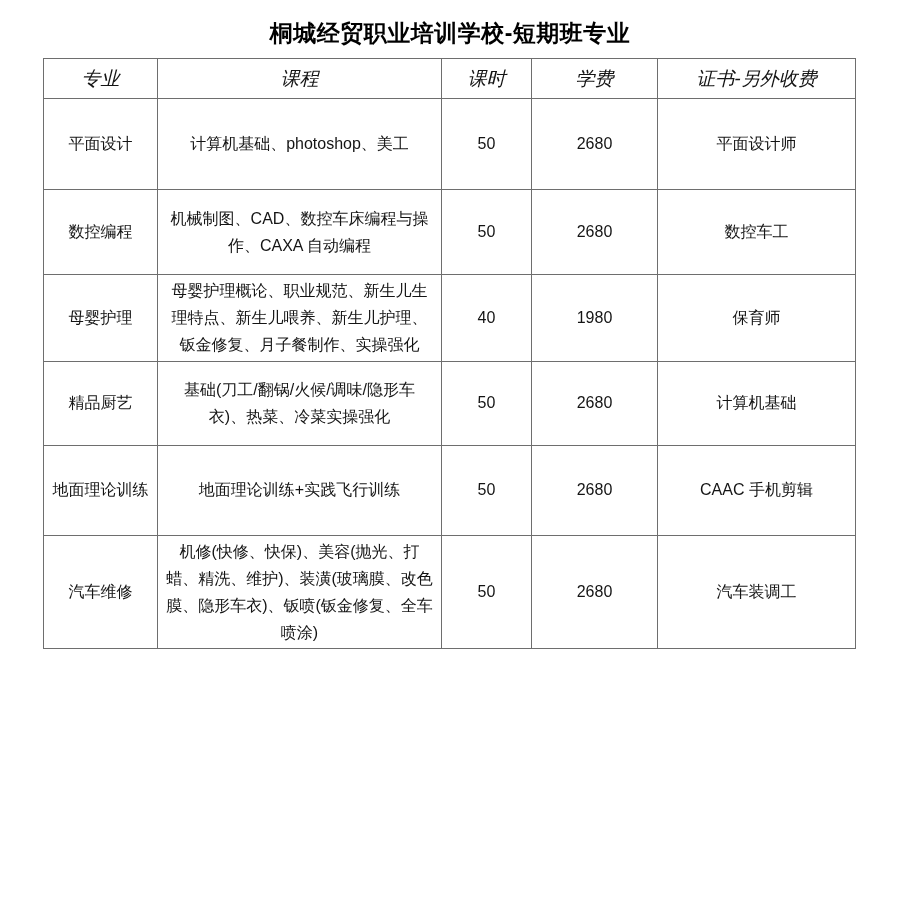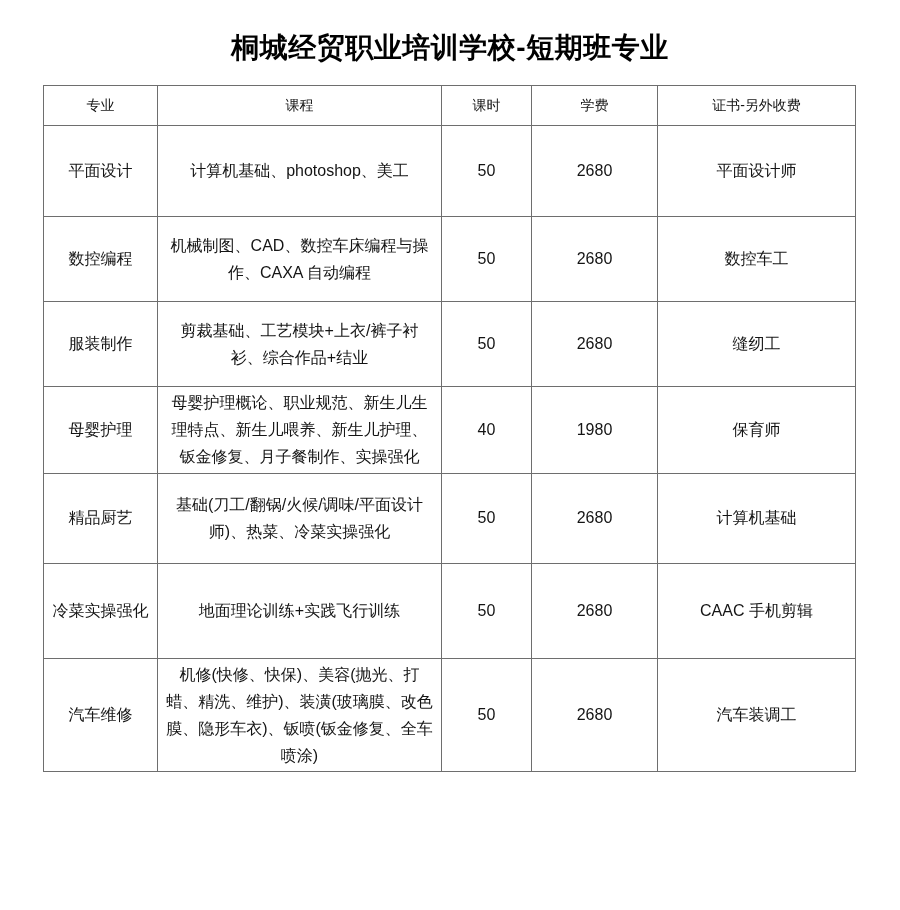--- a/index.html
+++ b/index.html
@@ -12,26 +12,26 @@
     font-family: "Liberation Sans", "DejaVu Sans", sans-serif;
     color: #111111;
   }
   .page {
     width: 900px;
     height: 910px;
     background: #ffffff;
     box-sizing: border-box;
   }
   .page-title {
-    margin: 15px;
+    margin: 1px;
     padding-top: 10px;
     height: 45px;
     line-height: 45px;
     text-align: center;
-    font-size: 28px;
+    font-size: 23px;
     font-weight: bold;
     letter-spacing: 0.5px;
     color: #000000;
   }
   table.course-table {
     border-collapse: collapse;
     table-layout: fixed;
     width: 812px;
     margin-left: 43px;
     margin-top: 2px;
@@ -45,23 +45,24 @@
   table.course-table td {
     border: 1px solid #6e6e6e;
     text-align: center;
     vertical-align: middle;
     padding: 2px 8px;
     box-sizing: border-box;
     font-weight: normal;
     color: #141414;
   }
   table.course-table thead th {
-    font-size: 14px;
+    font-size: 19px;
     height: 40px;
     font-weight: 500;
+    font-style: italic;
   }
   table.course-table tbody td {
     font-size: 16px;
     line-height: 1.7;
   }
   
   tbody tr:nth-child(1) { height: 91px; }
   tbody tr:nth-child(2) { height: 85px; }
   tbody tr:nth-child(3) { height: 85px; }
   tbody tr:nth-child(4) { height: 84px; }
@@ -104,42 +105,35 @@
         <td>平面设计师</td>
       </tr>
       <tr>
         <td>数控编程</td>
         <td>机械制图、CAD、数控车床编程与操作、CAXA 自动编程</td>
         <td>50</td>
         <td>2680</td>
         <td>数控车工</td>
       </tr>
       <tr>
-        <td>服装制作</td>
-        <td>剪裁基础、工艺模块+上衣/裤子衬衫、综合作品+结业</td>
-        <td>50</td>
-        <td>2680</td>
-        <td>缝纫工</td>
-      </tr>
-      <tr>
         <td>母婴护理</td>
         <td>母婴护理概论、职业规范、新生儿生理特点、新生儿喂养、新生儿护理、钣金修复、月子餐制作、实操强化</td>
         <td>40</td>
         <td>1980</td>
         <td>保育师</td>
       </tr>
       <tr>
         <td>精品厨艺</td>
-        <td>基础(刀工/翻锅/火候/调味/平面设计师)、热菜、冷菜实操强化</td>
+        <td>基础(刀工/翻锅/火候/调味/隐形车衣)、热菜、冷菜实操强化</td>
         <td>50</td>
         <td>2680</td>
         <td>计算机基础</td>
       </tr>
       <tr>
-        <td>冷菜实操强化</td>
+        <td>地面理论训练</td>
         <td>地面理论训练+实践飞行训练</td>
         <td>50</td>
         <td>2680</td>
         <td>CAAC 手机剪辑</td>
       </tr>
       <tr>
         <td>汽车维修</td>
         <td>机修(快修、快保)、美容(抛光、打蜡、精洗、维护)、装潢(玻璃膜、改色膜、隐形车衣)、钣喷(钣金修复、全车喷涂)</td>
         <td>50</td>
         <td>2680</td>

